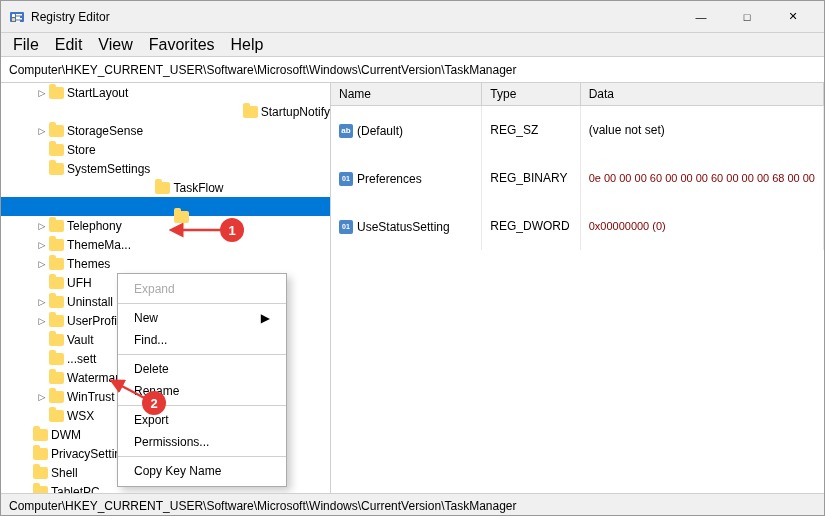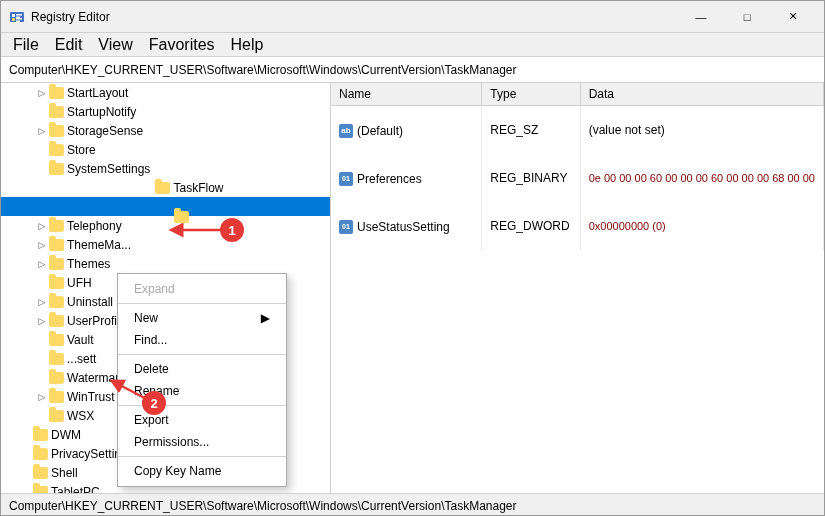--- a/index.html
+++ b/index.html
@@ -265,21 +265,21 @@
 
   <div class="main" style="position:relative;">
 
     <div class="tree-panel">
 
       <div class="tree-item" style="padding-left: 34px;">
         <div class="tree-expand">▷</div>
         <div class="folder-yellow"></div>
         <span>StartLayout</span>
       </div>
-      <div class="tree-item" style="padding-left: 34px;">
+      <div class="tree-item" style="padding-left: 26px; justify-content: flex-end;">
         <div class="tree-expand" style="visibility:hidden;">▷</div>
         <div class="folder-yellow"></div>
         <span>StartupNotify</span>
       </div>
       <div class="tree-item" style="padding-left: 34px;">
         <div class="tree-expand">▷</div>
         <div class="folder-yellow"></div>
         <span>StorageSense</span>
       </div>
       <div class="tree-item" style="padding-left: 34px;">

